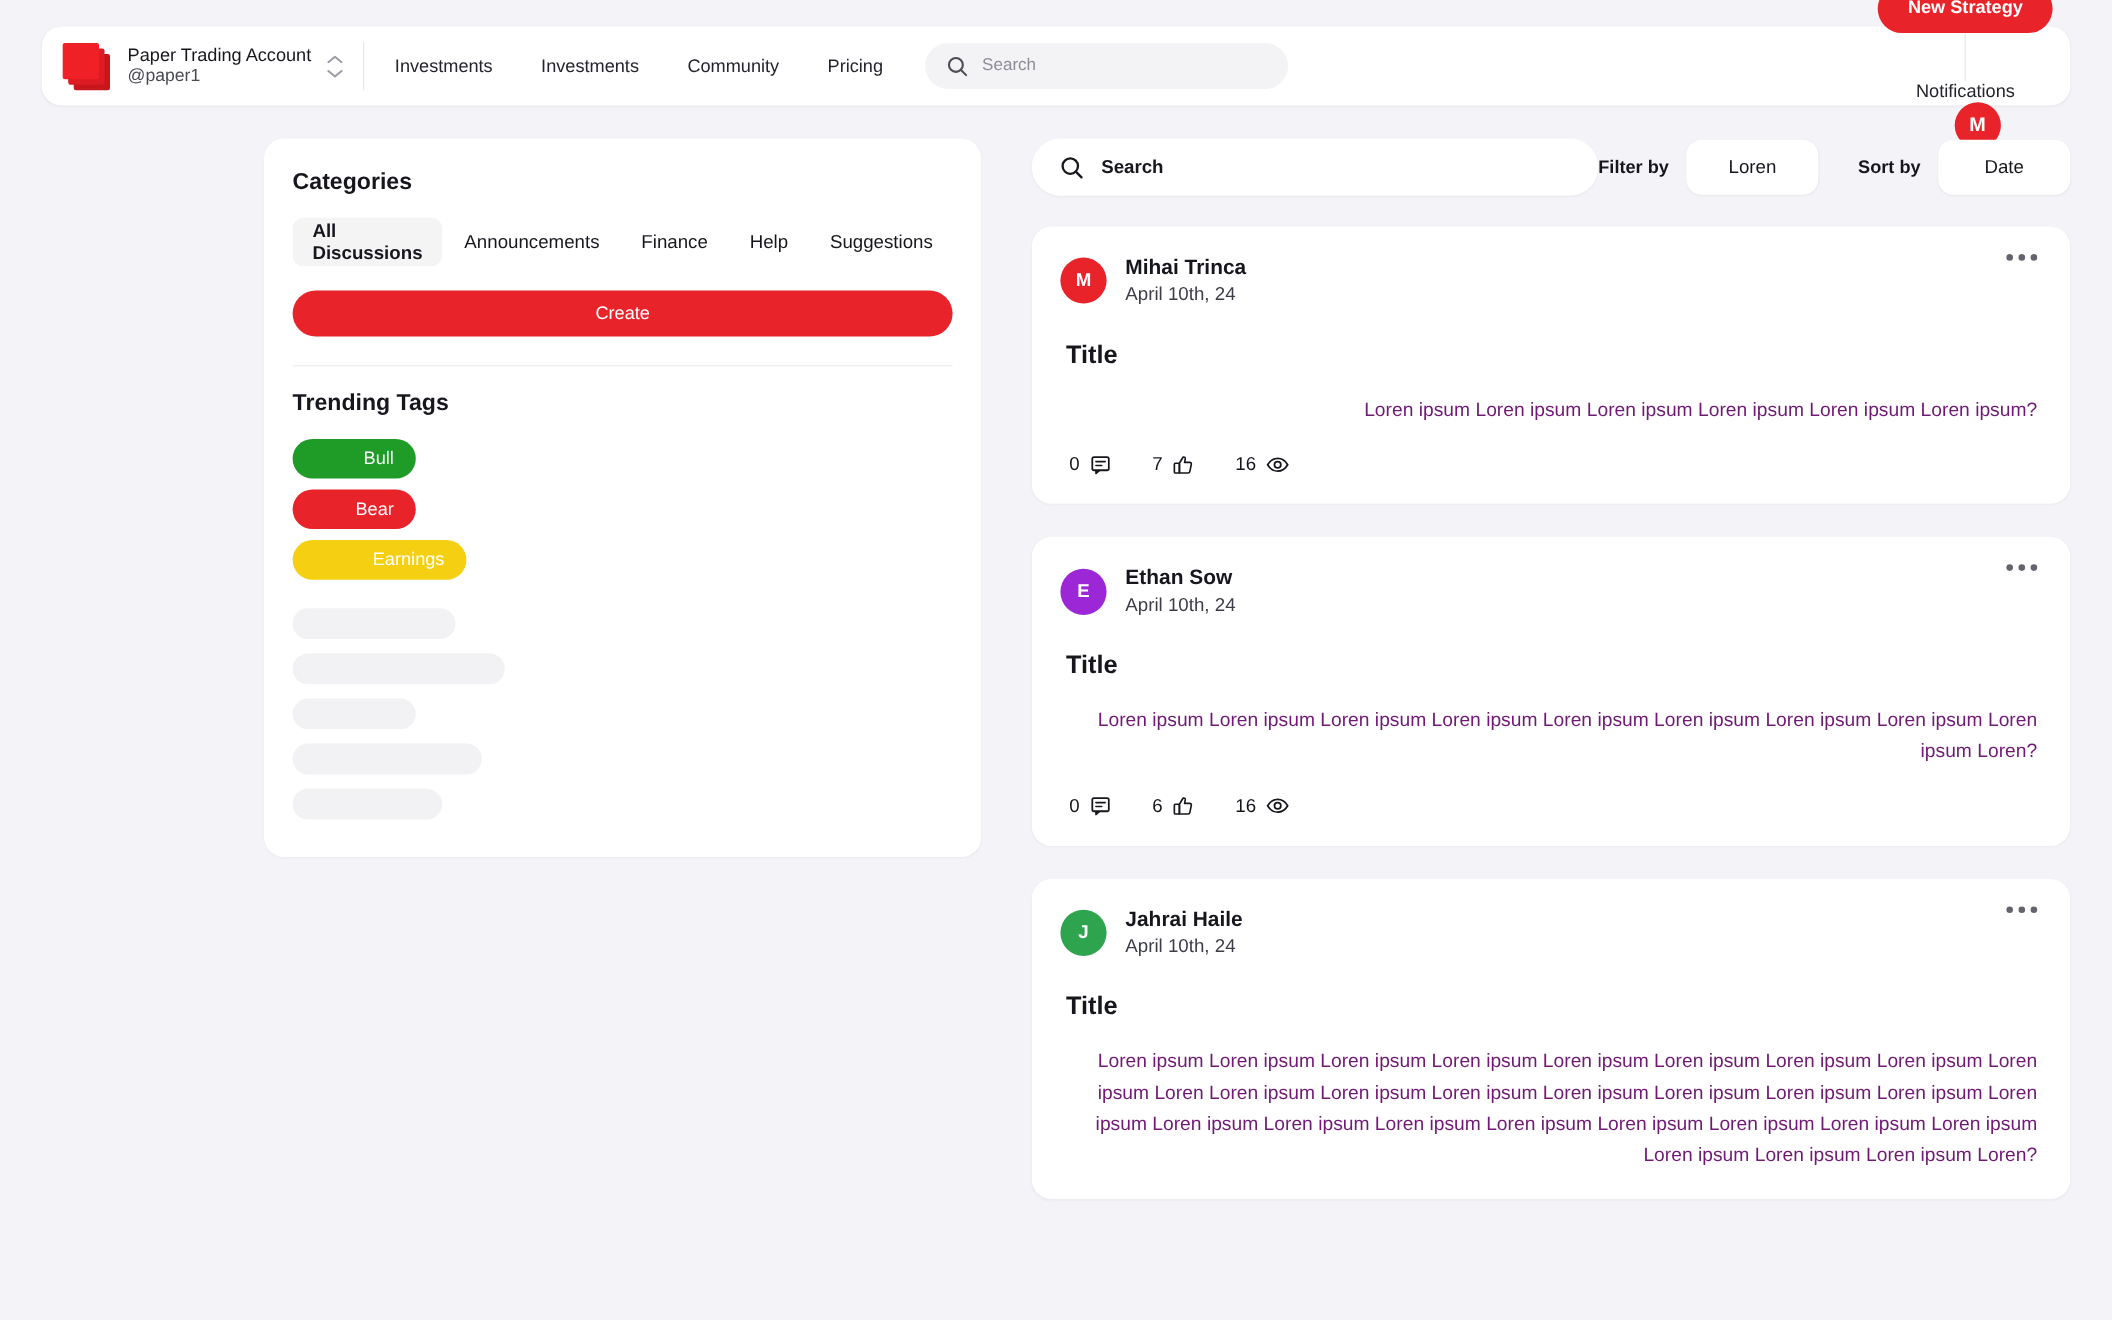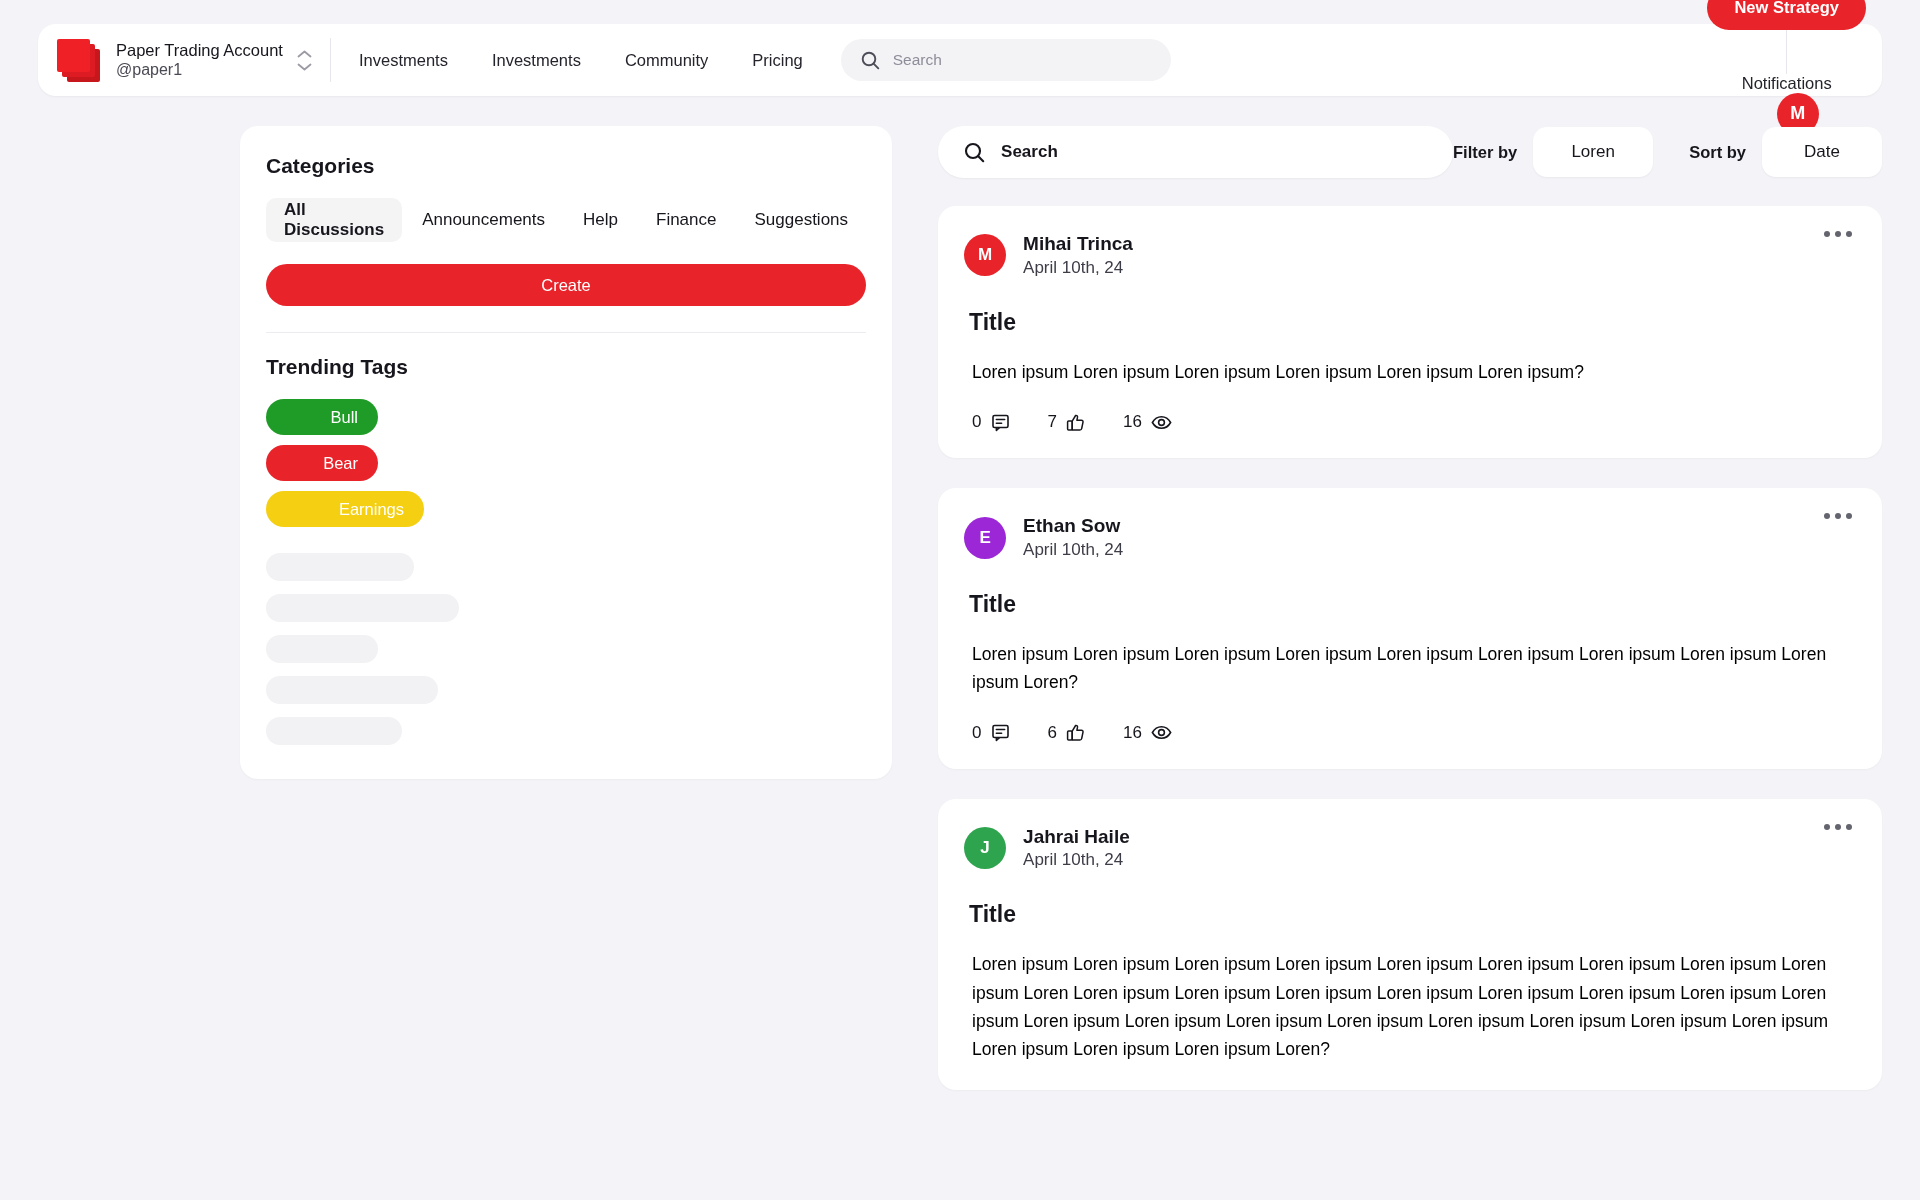--- a/index.html
+++ b/index.html
@@ -308,24 +308,25 @@
     width: 6px; height: 6px; border-radius: 50%; background: #64646f;
   }
   .card-title {
     font-size: 23px;
     font-weight: 700;
     color: #16161d;
     margin: 30px 0 0 5px;
   }
   .card-body {
     font-size: 17.5px;
-    color: #000000;
+    color: #701a75;
     line-height: 1.62;
     margin: 22px 0 0 8px;
     max-width: 960px;
+    text-align: right;
   }
   .stats {
     display: flex;
     align-items: center;
     gap: 38px;
     margin: 26px 0 0 8px;
   }
   .stat {
     display: flex;
     align-items: center;
@@ -391,22 +392,22 @@
 </div>
 
 <div class="page">
 
   <aside class="sidebar">
     <div class="side-title">Categories</div>
 
     <div class="cat-list">
       <div class="cat-item active">All Discussions</div>
       <div class="cat-item">Announcements</div>
+      <div class="cat-item">Finance</div>
       <div class="cat-item">Help</div>
-      <div class="cat-item">Finance</div>
       <div class="cat-item">Suggestions</div>
     </div>
 
     <button class="btn-create">Create</button>
 
     <div class="side-divider"></div>
 
     <div class="side-title">Trending Tags</div>
 
     <div class="tags">

